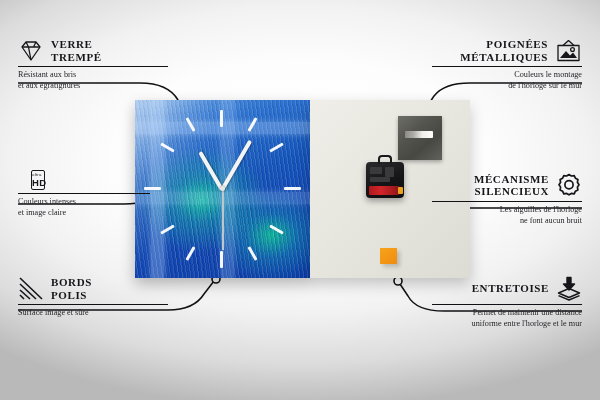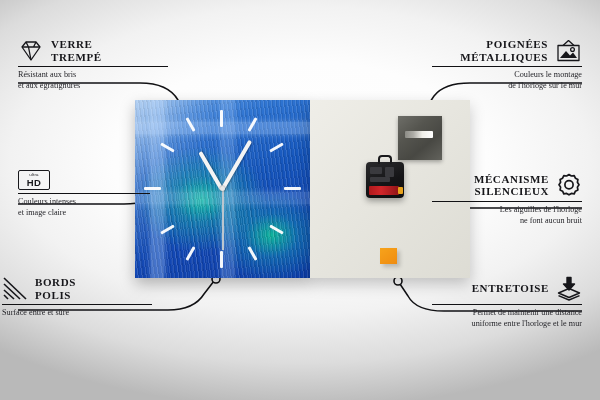--- a/index.html
+++ b/index.html
@@ -134,23 +134,23 @@
     font-size:8.2px;
     line-height:10.4px;
     color:#25252a;
     margin-top:3px;
     white-space:pre-line;
   }
   .co-right .co-desc { text-align:right; }
   .ico { flex:0 0 auto; display:block; }
 
   .hd-badge {
-    width:32px; height:20px; border:1.4px solid #18181c; border-radius:2px;
-    display:flex; flex-direction:column; align-items:center; justify-content:center;
-    font-family:"Liberation Sans", sans-serif; color:#18181c; line-height:1;
+    width:14px; height:20px; border:1.4px solid #18181c; border-radius:2px;
+    display:flex; flex-direction:column; justify-content:center;
+    font-family:"Liberation Sans", sans-serif; color:#18181c; line-height:1;margin-left:13px;
   }
   .hd-badge .hd-sm { font-size:4.4px; letter-spacing:.2px; margin-bottom:.5px; }
   .hd-badge .hd-lg { font-size:9.5px; font-weight:bold; letter-spacing:.3px; }
 </style>
 </head>
 <body>
 
 <div id="stage">
 
   <svg id="lines" viewBox="0 0 600 400">
@@ -246,37 +246,37 @@
       <div class="hd-badge ico">
         <span class="hd-sm">ultra</span>
         <span class="hd-lg">HD</span>
       </div>
     </div>
     <div class="co-rule" style="width:132px;"></div>
     <div class="co-desc">Couleurs intenses
 et image claire</div>
   </div>
 
-  <div class="callout co-left" style="left:2px;top:276px;width:150px;">
+  <div class="callout co-left" style="left:18px;top:276px;width:150px;">
     <div class="co-head">
       <svg class="ico" width="26" height="24" viewBox="0 0 26 24">
         <g stroke="#16161a" stroke-width="1.6" stroke-linecap="butt">
           <path d="M2,1 L24,22"></path>
           <path d="M2,7 L18,22"></path>
           <path d="M2,13 L12,22"></path>
           <path d="M2,18 L6,22"></path>
         </g>
       </svg>
       <div>
         <div class="co-title">BORDS</div>
         <div class="co-title">POLIS</div>
       </div>
     </div>
     <div class="co-rule" style="width:150px;"></div>
-    <div class="co-desc">Surface entre et sûre</div>
+    <div class="co-desc">Surface image et sûre</div>
   </div>
 
   <div class="callout co-right" style="left:432px;top:38px;width:150px;">
     <div class="co-head">
       <div>
         <div class="co-title">POIGNÉES</div>
         <div class="co-title">MÉTALLIQUES</div>
       </div>
       <svg class="ico" width="27" height="24" viewBox="0 0 27 24">
         <g fill="none" stroke="#16161a" stroke-width="1.3" stroke-linejoin="round">

